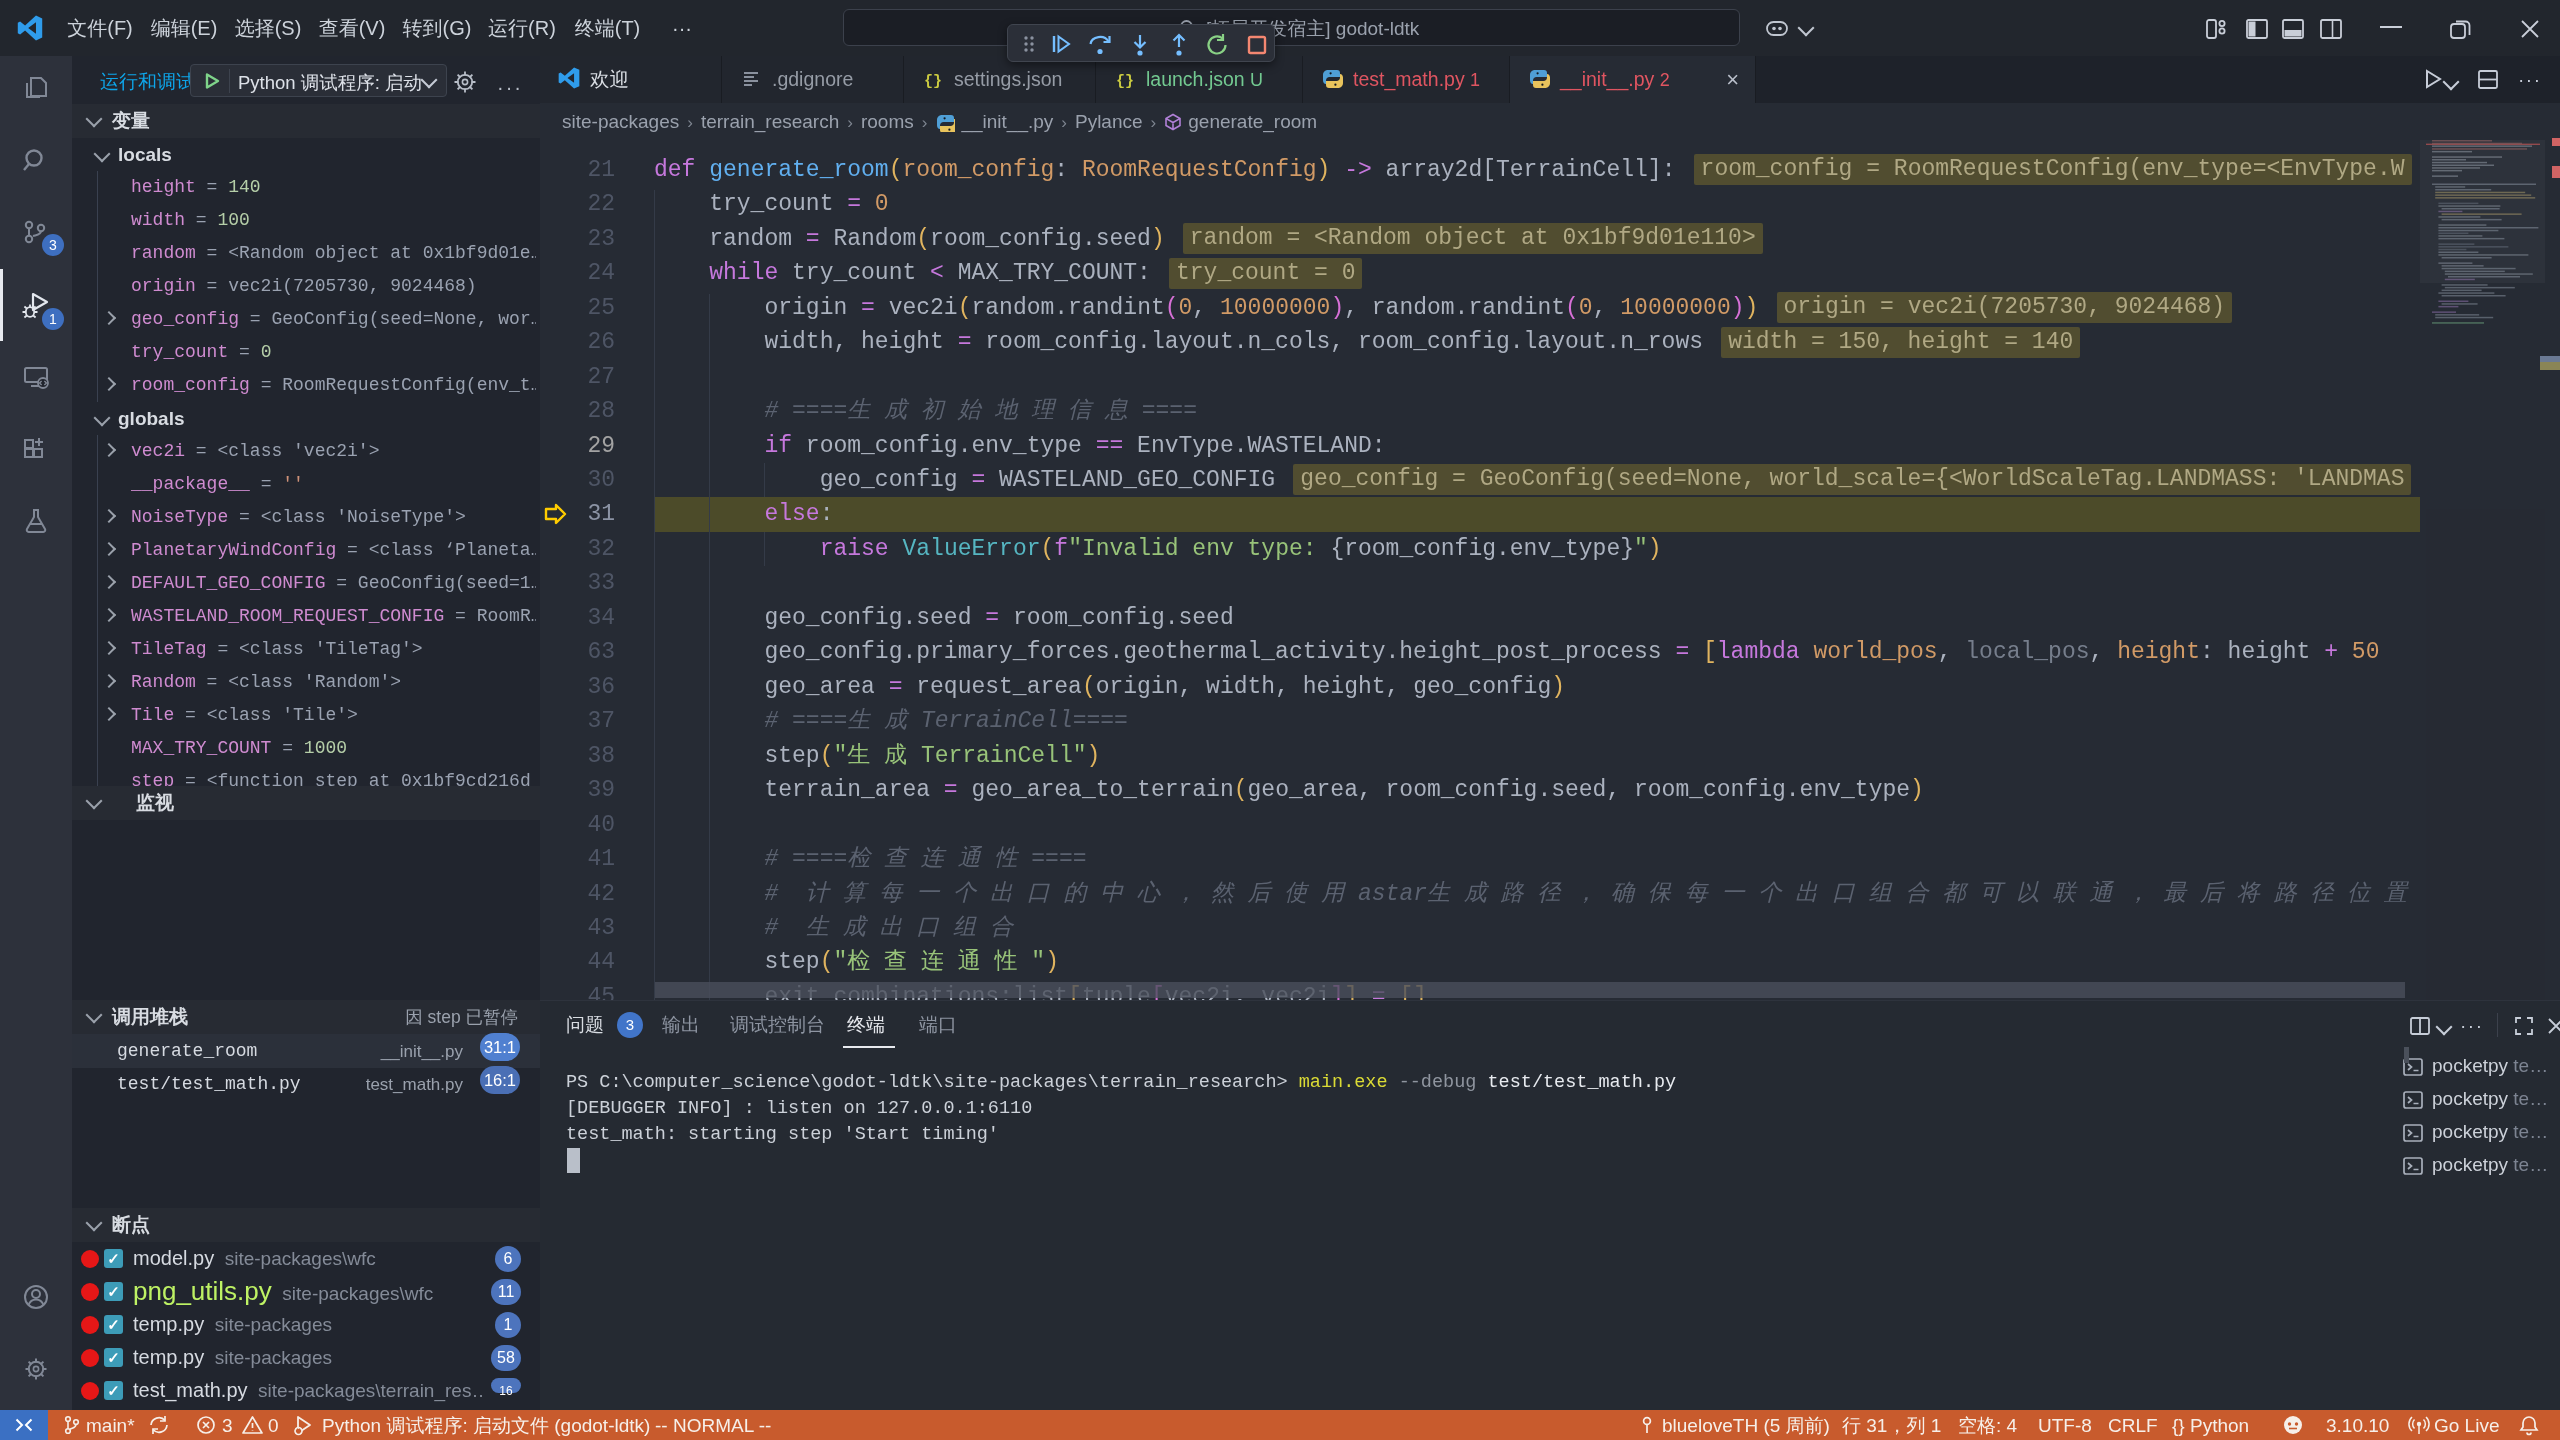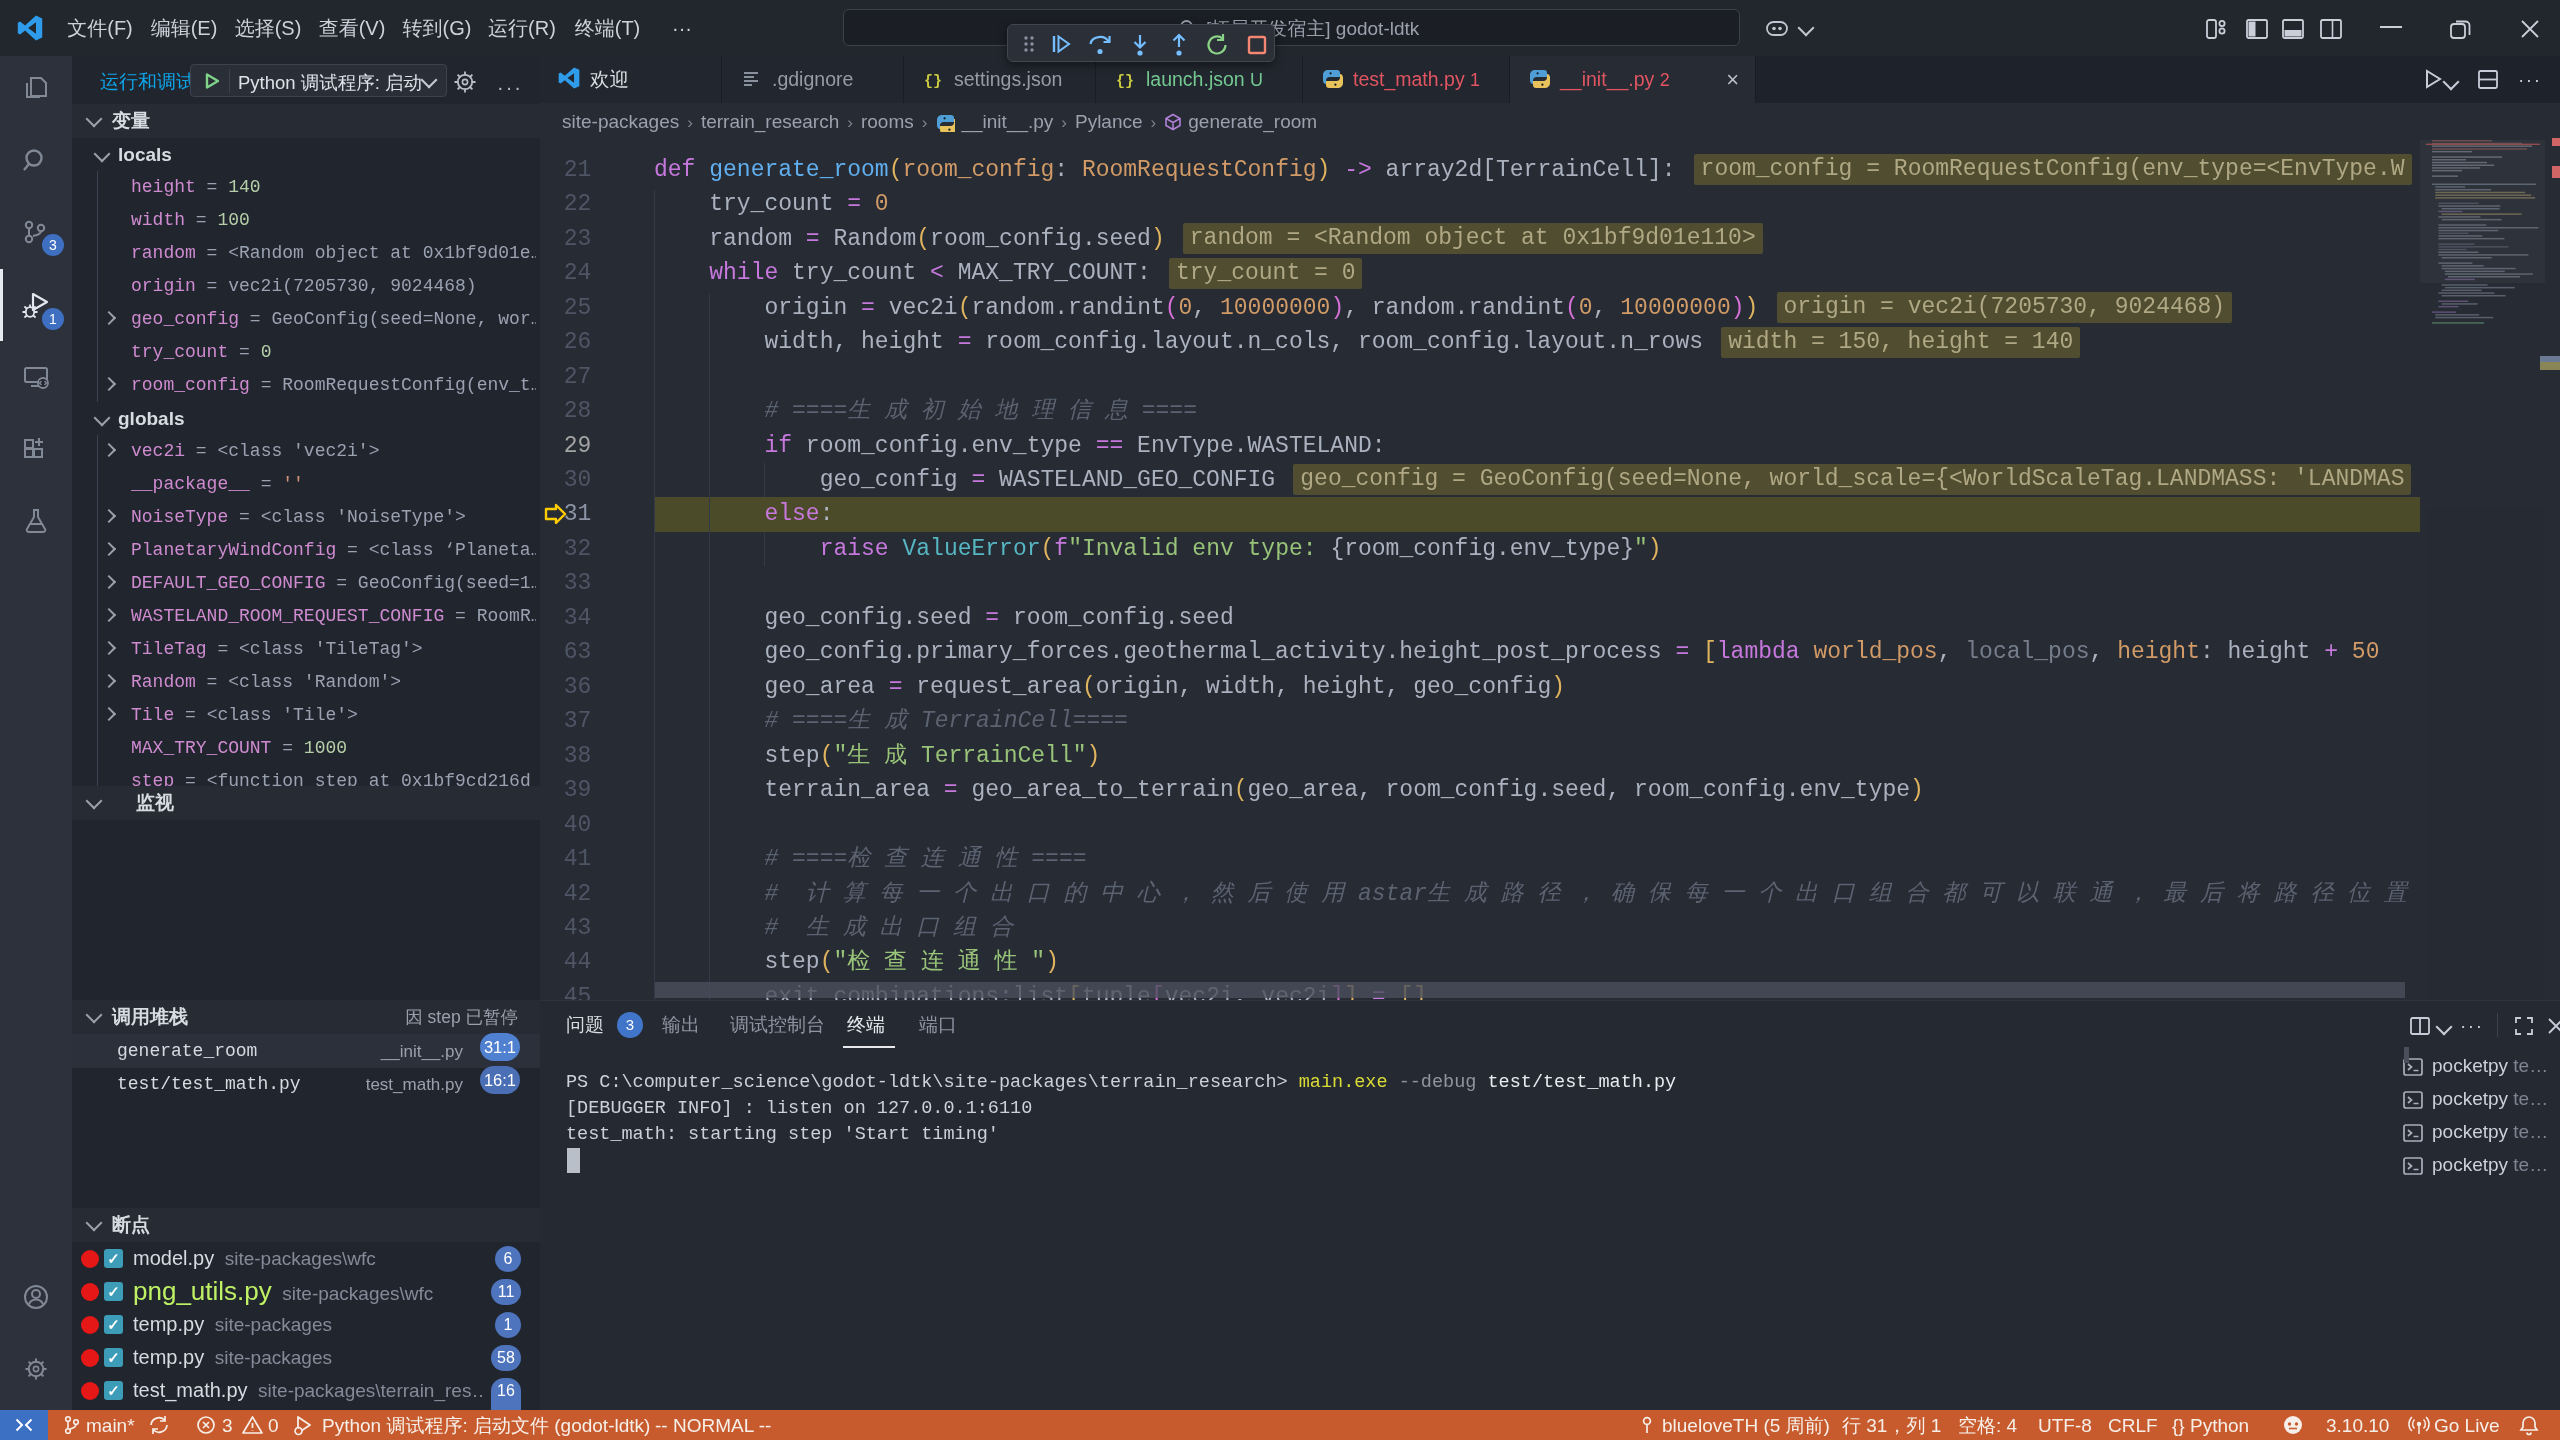--- a/index.html
+++ b/index.html
@@ -34,21 +34,21 @@
 .bpdot{position:absolute;width:18px;height:18px;border-radius:9px;background:#e61717}
 .bpcheck{position:absolute;width:19px;height:19px;border-radius:3px;background:#3d9cb8;color:#fff;font-size:15px;text-align:center;line-height:19px;font-weight:bold}
 
 #tabbar{left:540px;top:56px;width:2020px;height:47px;background:#1e222a}
 .tab{position:absolute;top:0;height:47px;font-size:19.5px;line-height:47px;background:#22262e;border-right:1px solid #191c22;white-space:nowrap;overflow:hidden}
 .tab.active{background:#262b34}
 #breadcrumbs{left:540px;top:103px;width:2020px;height:37px;background:#262b34;color:#9aa1ad;font-size:19px;line-height:37px;white-space:nowrap}
 .bsep{color:#7e8590;padding:0 8px;font-size:17px}
 
 #editor{left:540px;top:140px;width:1880px;height:860px;background:#262b34;overflow:hidden}
-.lnum{position:absolute;left:0;width:75px;text-align:center;color:#4e5565;font-size:23px;font-family:"Liberation Mono",monospace;height:34.46px;line-height:34.46px}
+.lnum{position:absolute;left:0;width:75px;text-align:right;color:#4e5565;font-size:23px;font-family:"Liberation Mono",monospace;height:34.46px;line-height:34.46px}
 .ck{letter-spacing:13.81px;font-style:inherit}
 .cl{position:absolute;left:114px;white-space:pre;font-size:23px;font-family:"Liberation Mono",monospace;height:34.46px;line-height:34.46px;color:#abb2bf}
 .ihint{position:absolute;white-space:pre;font-size:23px;font-family:"Liberation Mono",monospace;height:31px;line-height:31px;color:#b0a884;background:#514d30;padding:0 7px;border-radius:2px}
 #curline{position:absolute;left:114px;width:1766px;height:34.46px;background:#4c4b29}
 #minimap{left:2426px;top:140px;width:125px;height:860px;background:#262b34}
 #ruler{left:2545px;top:140px;width:15px;height:860px;background:#262b34}
 
 #panel{left:540px;top:1000px;width:2020px;height:410px;background:#252a32;border-top:1px solid #2e333d}
 .ptab{position:absolute;top:0;height:48px;line-height:48px;font-size:19px;color:#8e95a2}
 .term{position:absolute;white-space:pre;font-size:18.5px;line-height:26px;font-family:"Liberation Mono",monospace;color:#ccd1d9}
@@ -319,21 +319,21 @@
       <div class="bpcheck" style="left:32px;top:1259px">✓</div>
       <div class="trow" style="top:1252px;left:61px;width:350px;overflow:hidden"><span style="color:#d6dae1;font-size:20px">temp.py</span><span style="color:#848b98;font-size:19px">&nbsp;&nbsp;site-packages</span></div>
       <div class="badgepill" style="left:423px;top:1256px;width:26px;height:26px;line-height:26px;border-radius:13px;font-size:16px;background:#4d74bd">1</div>
       <div class="bpdot" style="left:9px;top:1293px"></div>
       <div class="bpcheck" style="left:32px;top:1292px">✓</div>
       <div class="trow" style="top:1285px;left:61px;width:350px;overflow:hidden"><span style="color:#d6dae1;font-size:20px">temp.py</span><span style="color:#848b98;font-size:19px">&nbsp;&nbsp;site-packages</span></div>
       <div class="badgepill" style="left:419px;top:1289px;width:30px;height:26px;line-height:26px;border-radius:13px;font-size:16px;background:#4d74bd">58</div>
       <div class="bpdot" style="left:9px;top:1326px"></div>
       <div class="bpcheck" style="left:32px;top:1325px">✓</div>
       <div class="trow" style="top:1318px;left:61px;width:350px;overflow:hidden"><span style="color:#d6dae1;font-size:20px">test_math.py</span><span style="color:#848b98;font-size:19px">&nbsp;&nbsp;site-packages\terrain_res…</span></div>
-      <div class="badgepill" style="left:419px;top:1322px;width:30px;height:44px;line-height:26px;border-radius:13px;font-size:16px;background:#4d74bd">16</div>
+      <div class="badgepill" style="left:419px;top:1322px;width:30px;height:15px;line-height:26px;border-radius:13px;font-size:12px;background:#4d74bd">16</div>
     </div>
     <div class="abs" id="tabbar">
       <div class="tab" style="left:0px;width:182px">
         <div style="position:absolute;left:18px;top:11px">
           <svg width="22" height="22" viewBox="0 0 100 100">
             <path fill-rule="evenodd" d="M73 2 31 40 12 25 3 30v40l9 5 19-15 42 38 24-11V13zM73 28v44L43 50z" fill="#2f9ceb"></path>
           </svg>
         </div>
         <span style="position:absolute;left:50px;color:#d8dce2">欢迎</span>
       </div>

